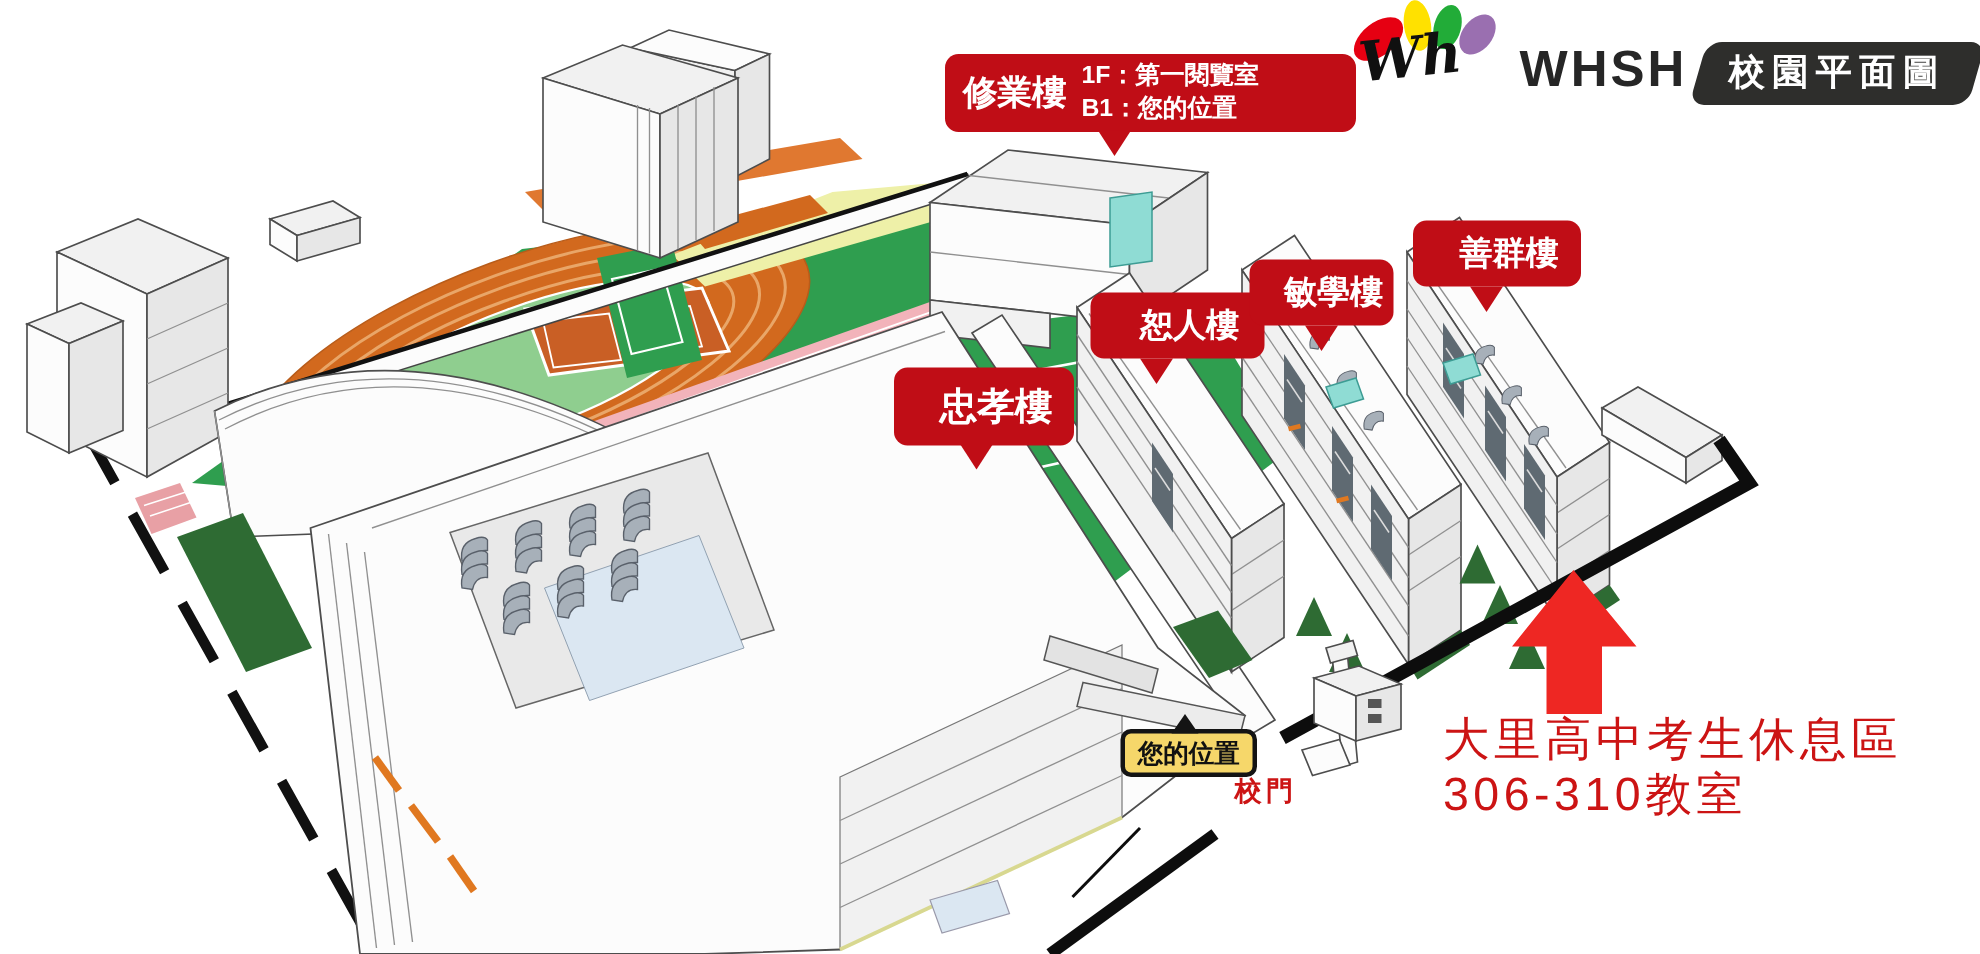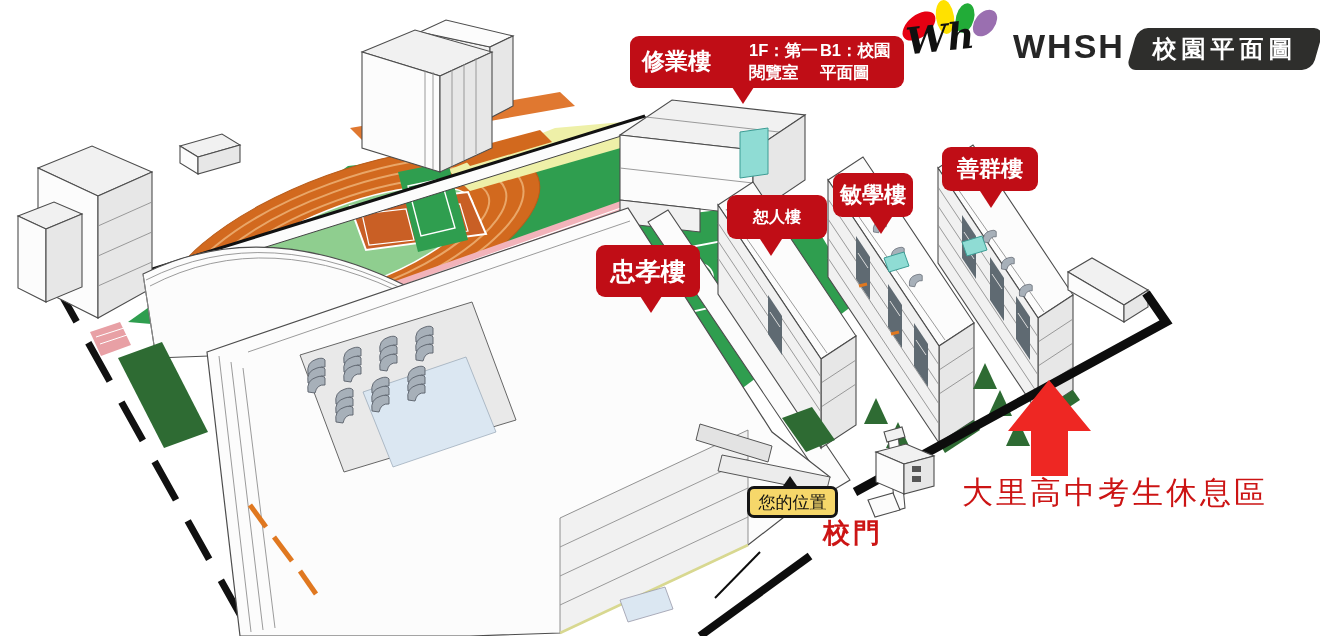--- a/index.html
+++ b/index.html
@@ -3,31 +3,31 @@
 <meta charset="utf-8">
 <style>
   html,body{margin:0;padding:0;background:#fff;}
   #stage{position:relative;width:1320px;height:636px;background:#fff;overflow:hidden;
          font-family:"Liberation Sans","DejaVu Sans",sans-serif;}
   #map{position:absolute;left:0;top:0;}
 
   
   .bubble{position:absolute;background:var(--bubble-red,#c00d16);color:#fff;font-weight:700;
           border-radius:9px;display:flex;align-items:center;justify-content:center;
-          text-align:center;line-height:1.2;}
+          text-align:center;line-height:1.2;padding-left:16px;}
   .bubble::after{content:"";position:absolute;top:99%;left:var(--tipx,40%);
           border-left:11px solid transparent;border-right:11px solid transparent;
           border-top:17px solid var(--bubble-red,#c00d16);}
   .bubble .bname{white-space:nowrap;}
   .bubble.combo{justify-content:flex-start;padding:0 12px;gap:10px;}
-  .bubble.combo .notes{display:flex;text-align:left;font-size:16.5px;line-height:1.32;margin-left:28px;}
+  .bubble.combo .notes{display:flex;flex-direction:column;text-align:left;font-size:16.5px;line-height:1.32;}
 
   
   .loc-tag{position:absolute;background:var(--location-yellow,#f6d76a);border:3px solid #141414;
-          border-radius:7px;color:#111;font-weight:400;display:flex;align-items:center;justify-content:center;}
+          border-radius:7px;color:#111;font-weight:700;display:flex;align-items:center;justify-content:center;}
   .loc-tag::before{content:"";position:absolute;bottom:100%;left:var(--tipx,35%);
           border-left:9px solid transparent;border-right:9px solid transparent;
           border-bottom:13px solid #141414;}
 
   .red-text{position:absolute;color:var(--annotation-red,#cc1414);font-weight:700;}
 
   
   .school-name{position:absolute;left:1013px;top:6px;width:307px;font-size:18px;font-weight:700;
           letter-spacing:6.5px;color:#3a3a3a;white-space:nowrap;}
   .whsh{position:absolute;left:1013px;top:27px;font-size:34px;font-weight:800;letter-spacing:2px;color:#262626;}
@@ -291,52 +291,53 @@
       <rect x="912" y="466" width="9" height="6" fill="#555"></rect>
       <rect x="912" y="476" width="9" height="6" fill="#555"></rect>
       <polygon class="w bl" points="868,500 893,493 900,510 875,517"></polygon>
     </g>
   </svg>
 
   <div class="bubble combo" style="left:630px;top:36px;width:250px;height:52px;--tipx:102px;">
     <span class="bname" style="font-size:23px">修業樓</span>
     <span class="notes">
       <span>1F：第一閱覽室</span>
-      <span>B1：校園平面圖</span>
+      <span>B1：您的位置</span>
     </span>
   </div>
 
   <div class="bubble" style="left:596px;top:245px;width:104px;height:52px;--tipx:44px;font-size:25px;">
     <span class="bname">忠孝樓</span>
   </div>
 
-  <div class="bubble" style="left:727px;top:195px;width:100px;height:44px;--tipx:33px;font-size:16px;">
+  <div class="bubble" style="left:727px;top:195px;width:100px;height:44px;--tipx:33px;font-size:22px;">
     <span class="bname">恕人樓</span>
   </div>
 
   <div class="bubble" style="left:833px;top:173px;width:80px;height:44px;--tipx:37px;font-size:22px;">
     <span class="bname">敏學樓</span>
   </div>
 
   <div class="bubble" style="left:942px;top:147px;width:96px;height:44px;--tipx:38px;font-size:22px;">
     <span class="bname">善群樓</span>
   </div>
 
   <div class="loc-tag" style="left:747px;top:486px;width:85px;height:26px;--tipx:31px;font-size:17px;">
     <span>您的位置</span>
   </div>
 
-  <div class="red-text" style="left:823px;top:515px;font-size:27px;letter-spacing:3px;">校門</div>
+  <div class="red-text" style="left:823px;top:515px;font-size:18px;letter-spacing:3px;">校門</div>
 
   <svg style="position:absolute;left:1000px;top:376px;" width="100" height="105" viewBox="0 0 100 105">
     <polygon points="49,4 91,55 68,55 68,100 31,100 31,55 8,55" style="fill:var(--arrow-red,#ee2723)"></polygon>
   </svg>
 
   <div style="position:absolute;left:962px;top:474px;width:358px;line-height:37px;font-size:31px;font-weight:400;color:var(--annotation-red,#cc1414);letter-spacing:3px;">
     <div>大里高中考生休息區</div>
+    <div>306-310教室</div>
   </div>
 
   <svg style="position:absolute;left:893px;top:0;" width="120" height="70" viewBox="0 0 120 70">
     <ellipse cx="26" cy="26" rx="19" ry="11" transform="rotate(-38 26 26)" style="fill:var(--petal-red)"></ellipse>
     <ellipse cx="52" cy="17" rx="9" ry="17" transform="rotate(-8 52 17)" style="fill:var(--petal-yellow)"></ellipse>
     <ellipse cx="72" cy="18" rx="9" ry="15" transform="rotate(15 72 18)" style="fill:var(--petal-green)"></ellipse>
     <ellipse cx="92" cy="23" rx="10" ry="15" transform="rotate(38 92 23)" style="fill:var(--petal-purple)"></ellipse>
   </svg>
   <span class="wh-script">Wh</span>
 

